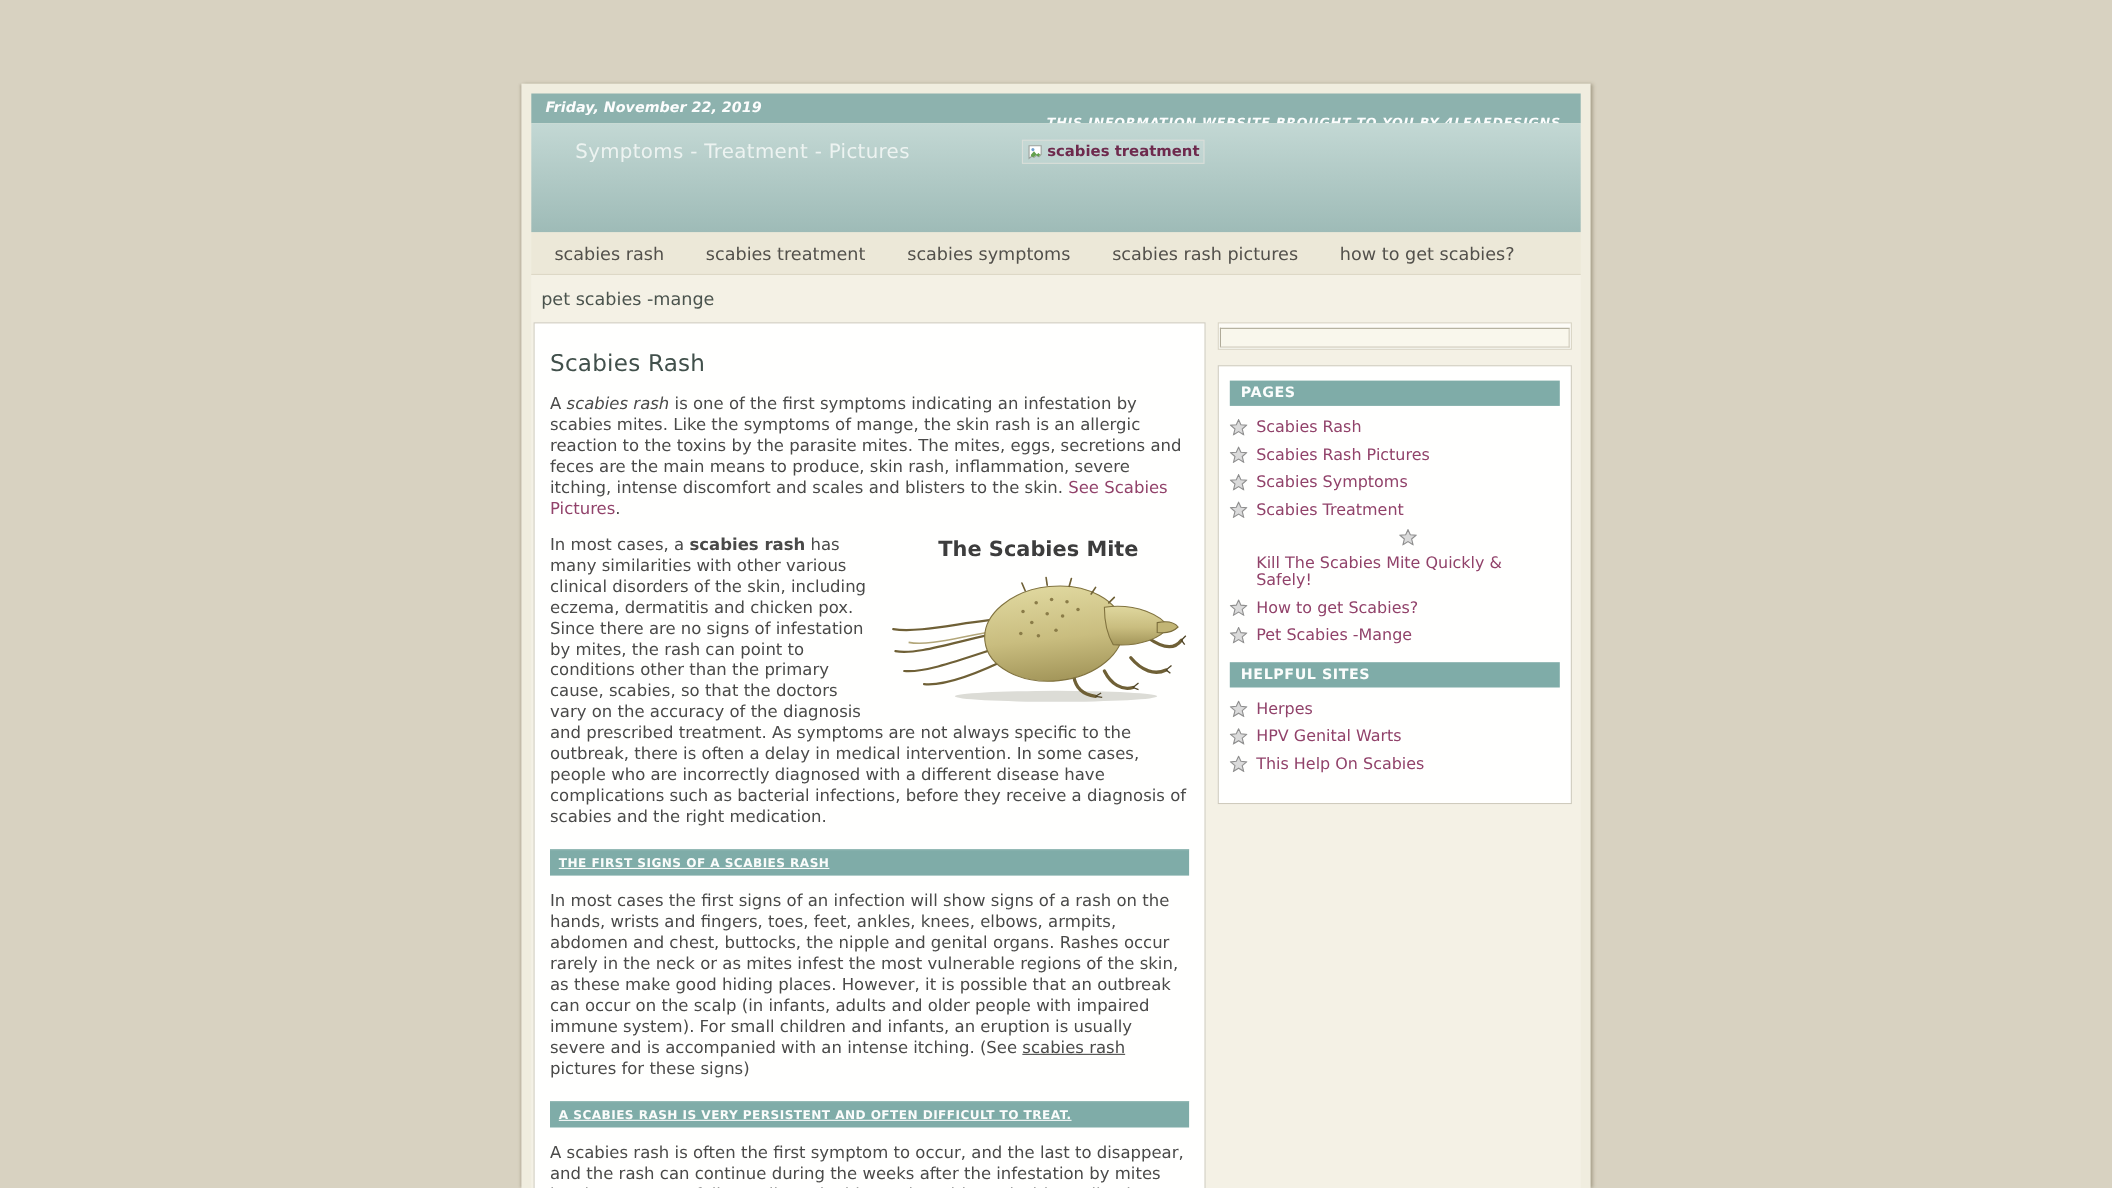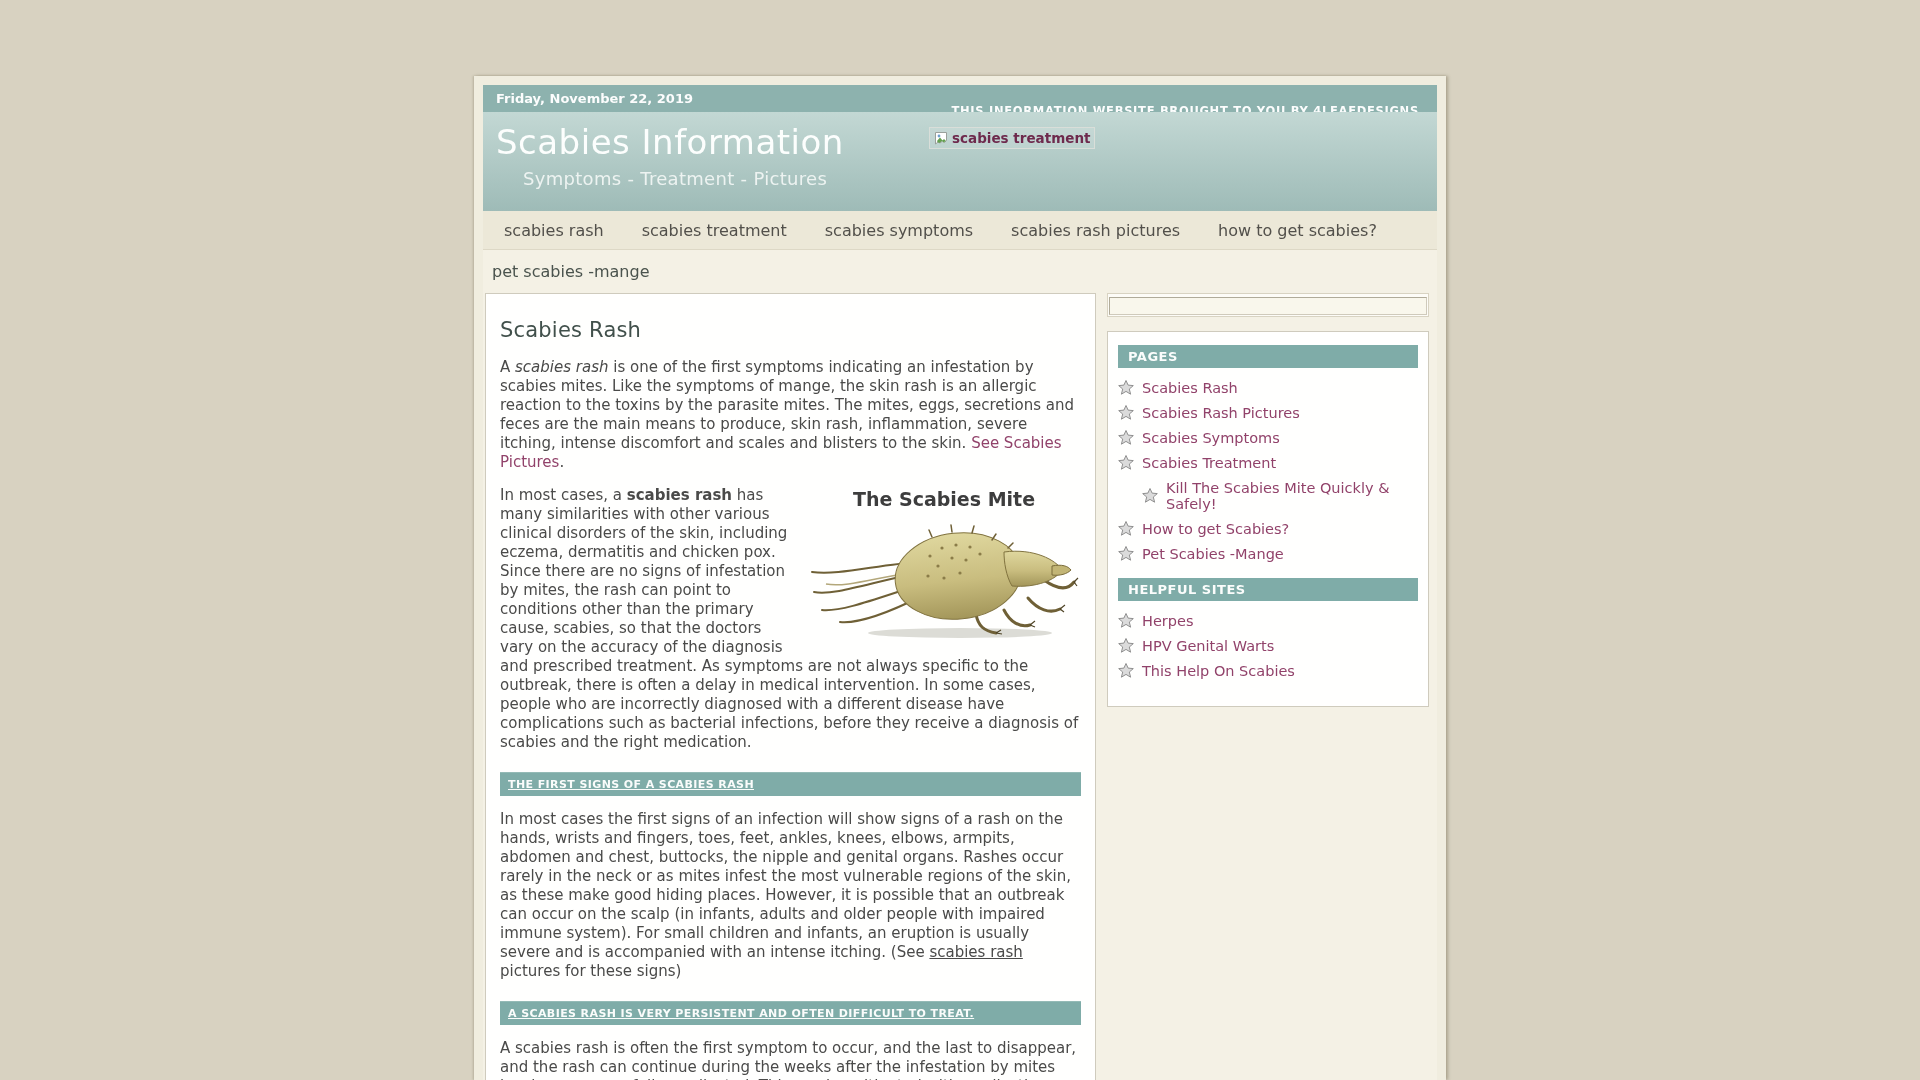--- a/index.html
+++ b/index.html
@@ -8,21 +8,21 @@
     --nav-bg:#ECE8D8; --teal-bar:#7FACA8; --link:#91426A; --text:#4A4A49;
     --heading:#41504B; --box-border:#CFCBBD; --alt-text:#6E2A4D;
   }
   *{margin:0;padding:0;box-sizing:border-box;}
   html,body{width:1920px;height:1080px;overflow:hidden;}
   body{background:var(--outer-bg);font-family:"DejaVu Sans","Liberation Sans",sans-serif;color:var(--text);}
   .container{width:972px;margin:76px auto 0;background:var(--container-bg);padding:9px 9px 0;height:1004px;
     box-shadow:2px 0 3px rgba(120,110,85,.45), -1px 0 2px rgba(120,110,85,.3);}
   
   .topbar{height:27px;background:var(--date-bar);display:flex;justify-content:space-between;align-items:center;
-    padding:0 13px;color:#FCFDFD;font-weight:bold;}
+    padding:0 13px;color:#FCFDFD;font-weight:bold;font-style:italic;}
   .topbar .date{font-size:13px;}
   .topbar .promo{font-size:11.5px;letter-spacing:.7px;margin-top:24px;}
   
   .header{height:99px;background:linear-gradient(to bottom,var(--header-top),var(--header-bottom));
     position:relative;padding:10px 0 0 13px;}
   .site-title{font-size:34px;color:#FCFEFD;letter-spacing:.5px;}
   .site-subtitle{font-size:18px;color:#EDF3F1;margin:6px 0 0 27px;letter-spacing:.3px;}
   .banner-broken{position:absolute;left:446px;top:15px;display:inline-flex;align-items:center;gap:3px;
     border:1px solid #D9DED9;padding:2px 4px;background:rgba(255,255,255,.12);cursor:pointer;}
   .banner-broken .alt{font-size:13.5px;font-weight:bold;color:var(--alt-text);}
@@ -52,35 +52,34 @@
   .search-wrap{background:#FDFCF7;padding:1px;border:1px solid #D8D3C2;margin-bottom:14px;}
   .search{width:100%;height:18px;border:1px solid #B0AB99;border-bottom-color:#CFCABB;border-right-color:#CFCABB;
     background:#F9F7EC;font-size:13px;padding:0 4px;font-family:inherit;}
   .side-box{background:#FFFFFE;border:1px solid var(--box-border);padding:9px 10px 18px;}
   .side-head{background:var(--teal-bar);color:#FBFDFC;font-size:13px;font-weight:bold;
     letter-spacing:.5px;padding:4px 10px;margin:4px 0 12px;}
   .side-head.second{margin-top:16px;}
   .side-list{list-style:none;}
   .side-list li{display:flex;align-items:center;gap:8px;margin:9px 0;font-size:14.5px;cursor:pointer;}
   .side-list li a{color:var(--link);text-decoration:none;}
-  .side-list li.sub{margin:2px 0 9px 24px;}
+  .side-list li.sub{margin:2px 0 9px 24px;flex-direction:column;}
   .star{flex:0 0 auto;display:inline-block;}
 </style>
 </head>
 <body>
 
 <div class="container">
 
   <div class="topbar">
     <span class="date">Friday, November 22, 2019</span>
     <span class="promo">THIS INFORMATION WEBSITE BROUGHT TO YOU BY 4LEAFDESIGNS.</span>
   </div>
 
   <div class="header">
-    <div class="site-title">Scabies Information</div>
     <div class="site-subtitle">Symptoms - Treatment - Pictures</div>
     <div class="banner-broken">
       <svg class="brk" width="15" height="15" viewBox="0 0 15 15">
         <path d="M1.5 1.5 h11 v8 l-2 2 l-2 -1.5 l-2.5 2 l-2 -1 l-2.5 2 Z" fill="#FFFFFF" stroke="#9AA09B" stroke-width="1"></path>
         <circle cx="5" cy="5" r="1.4" fill="#6FA0CE"></circle>
         <path d="M3 10 L6 6.5 L8.5 9.5 L10 8 L12 10 L12 9.5 L9.8 11.5 L8 10 L5.3 12 L3.5 11 Z" fill="#63A04F"></path>
       </svg>
       <span class="alt">scabies treatment</span>
     </div>
   </div>

